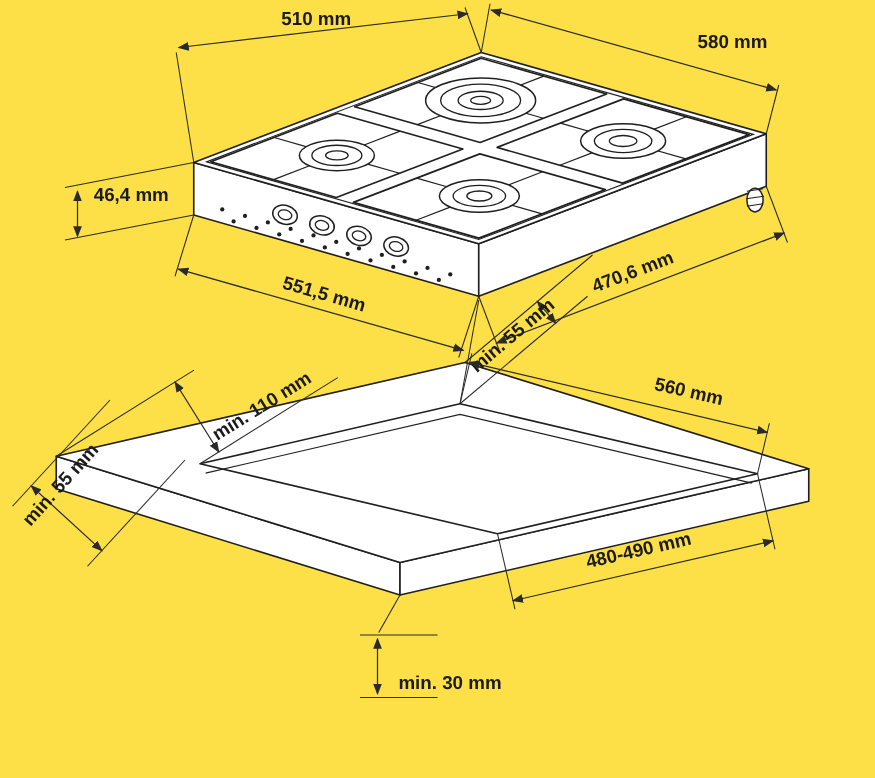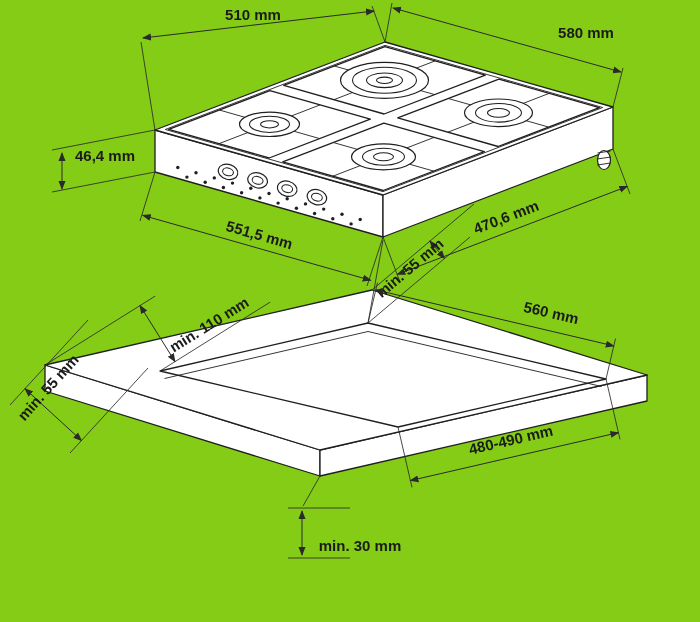--- a/index.html
+++ b/index.html
@@ -1,16 +1,16 @@
 <!DOCTYPE html>
 <html><head>
 <meta charset="utf-8">
 <style>
   html,body{margin:0;padding:0;background:#fff;}
-  .stage{width:700px;height:622px;background:#84cc16;position:relative;overflow:hidden;
+  .stage{width:700px;height:622px;background:#fde047;position:relative;overflow:hidden;
          font-family:"Liberation Sans",sans-serif;}
   svg{display:block;}
   .lbl{font-family:"Liberation Sans",sans-serif;font-size:15px;font-weight:600;fill:#1b1b1b;}
   .draw{fill:none;stroke:#1f1f1f;stroke-width:1.3;stroke-linejoin:round;}
   .drawf{fill:#ffffff;stroke:#1f1f1f;stroke-width:1.3;stroke-linejoin:round;}
   .thin{fill:none;stroke:#1f1f1f;stroke-width:0.9;}
   .ext{fill:none;stroke:#2a2a2a;stroke-width:0.85;}
   .dim{fill:none;stroke:#2a2a2a;stroke-width:1;marker-start:url(#ah);marker-end:url(#ah);}
   .bout{fill:#ffffff;stroke:#1f1f1f;stroke-width:1.2;}
   .bmed{fill:none;stroke:#1f1f1f;stroke-width:1.05;}

